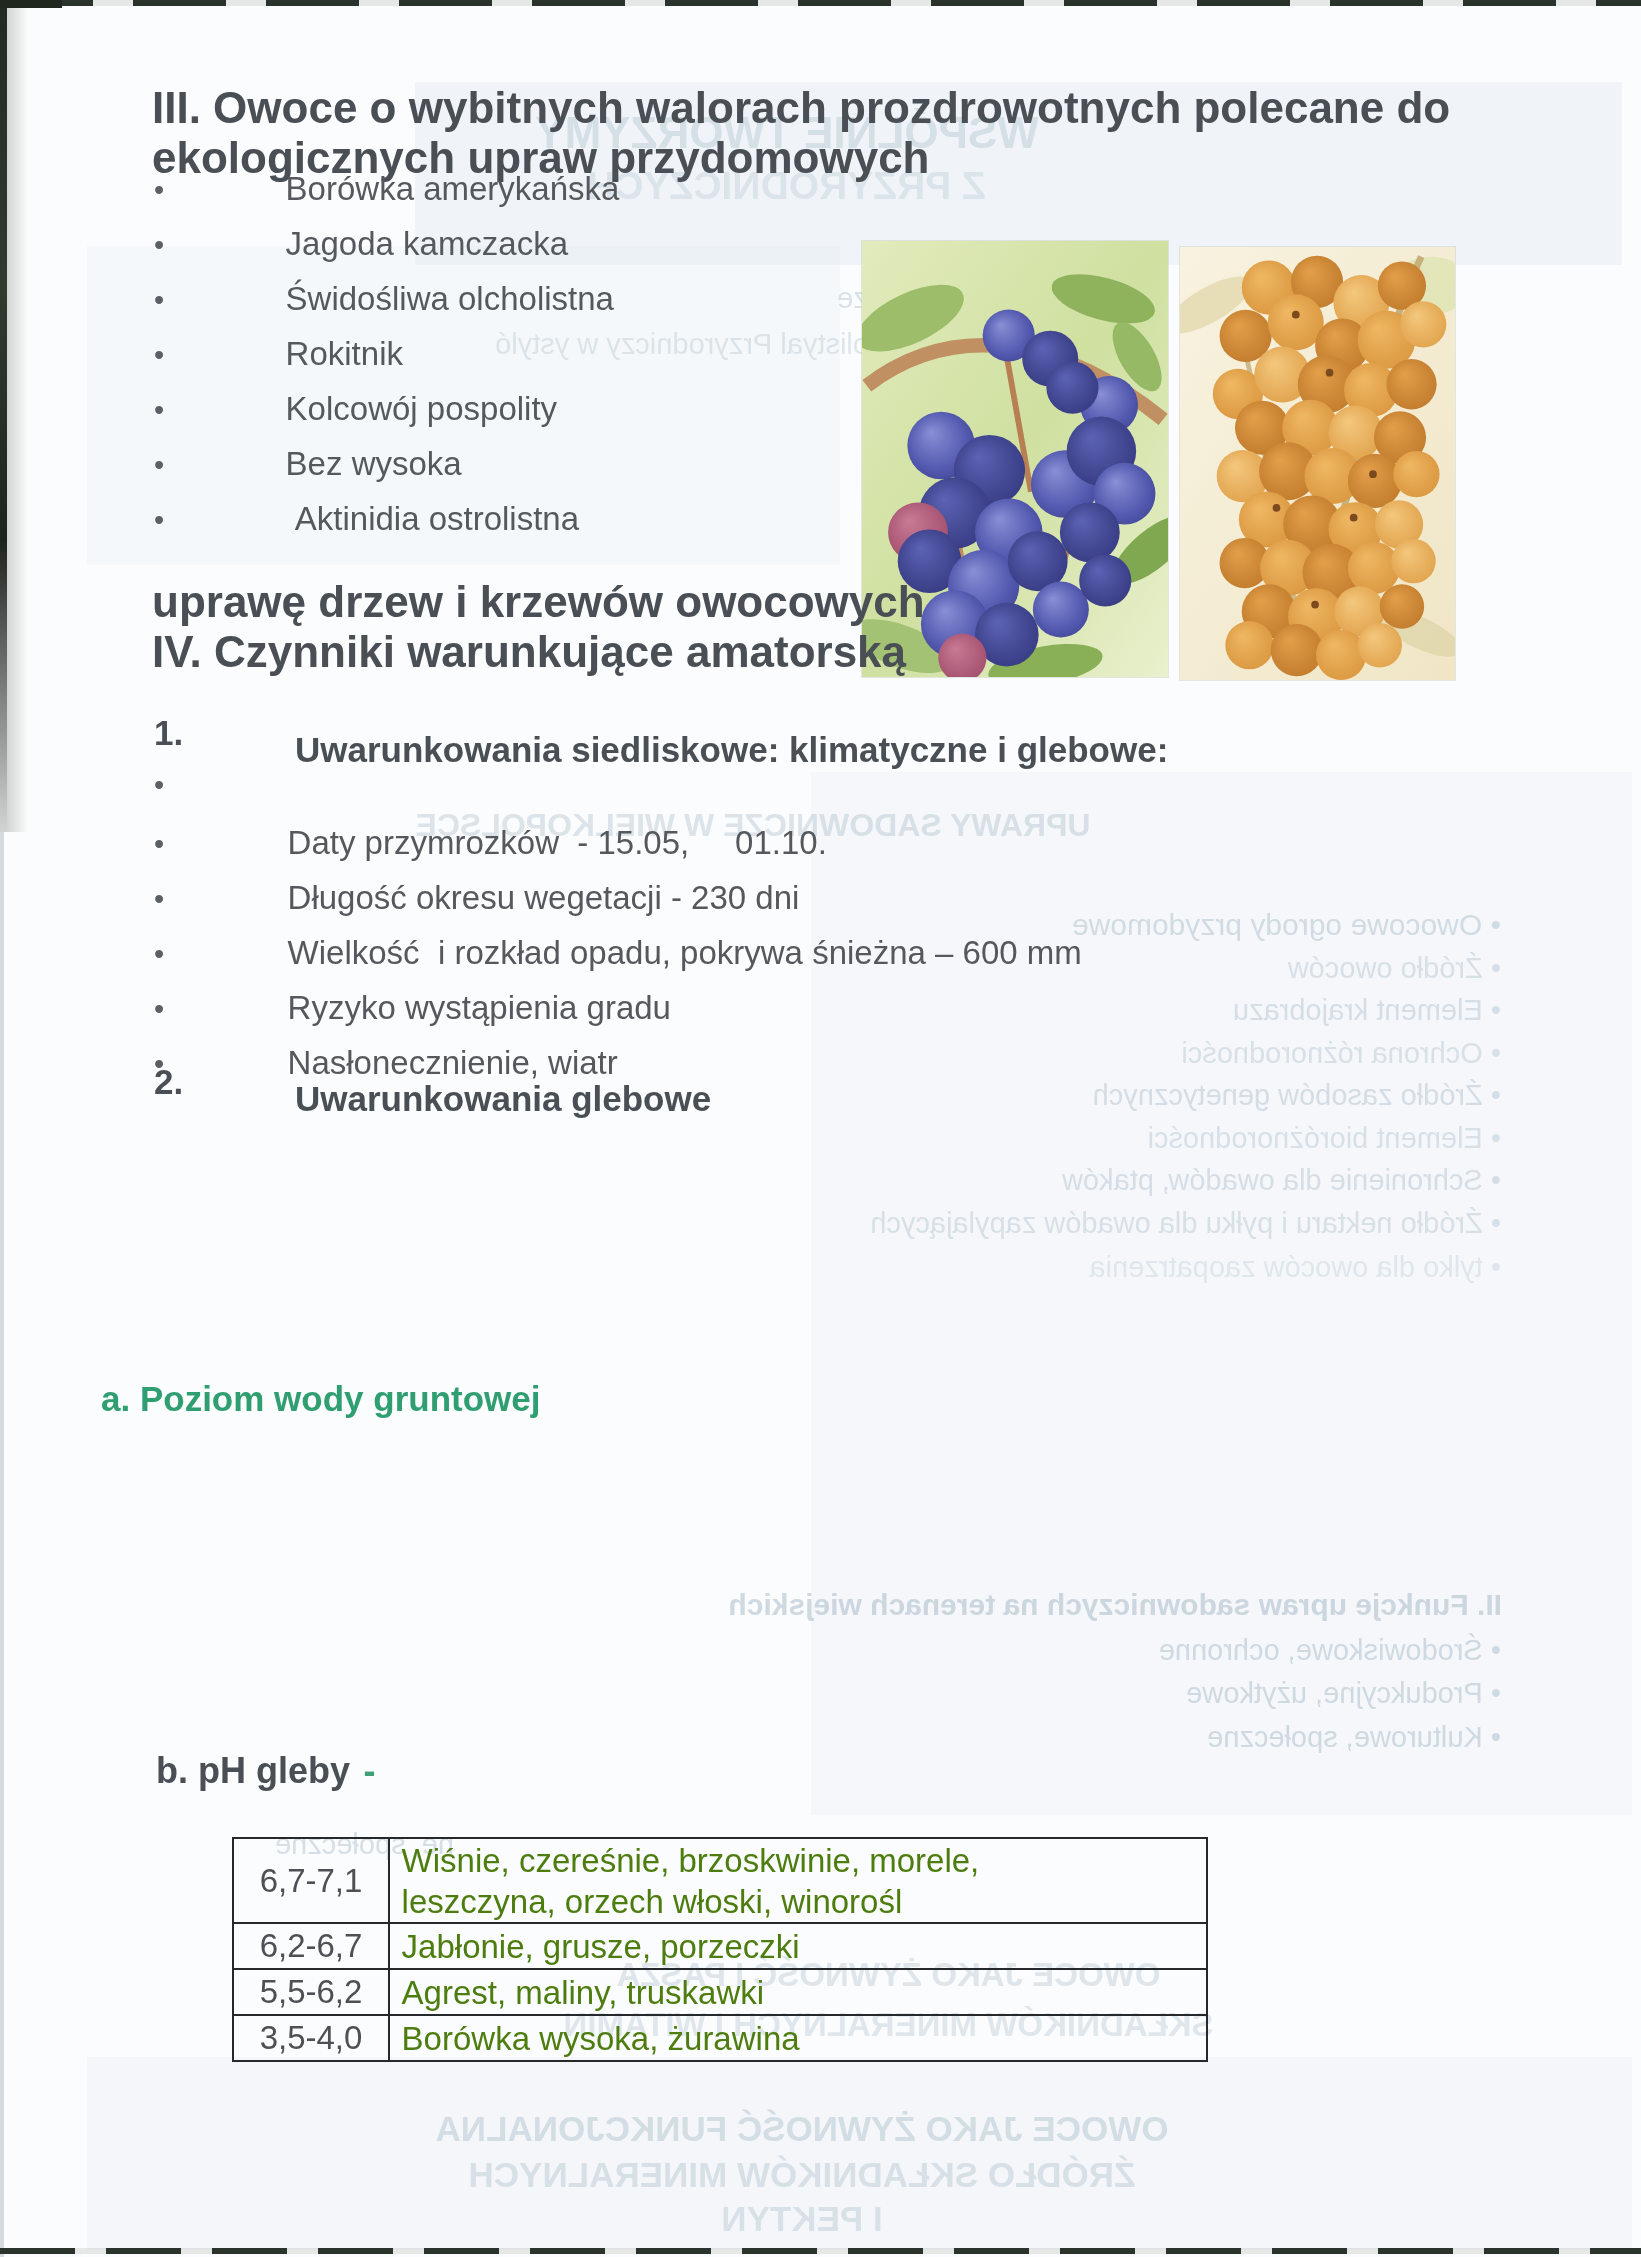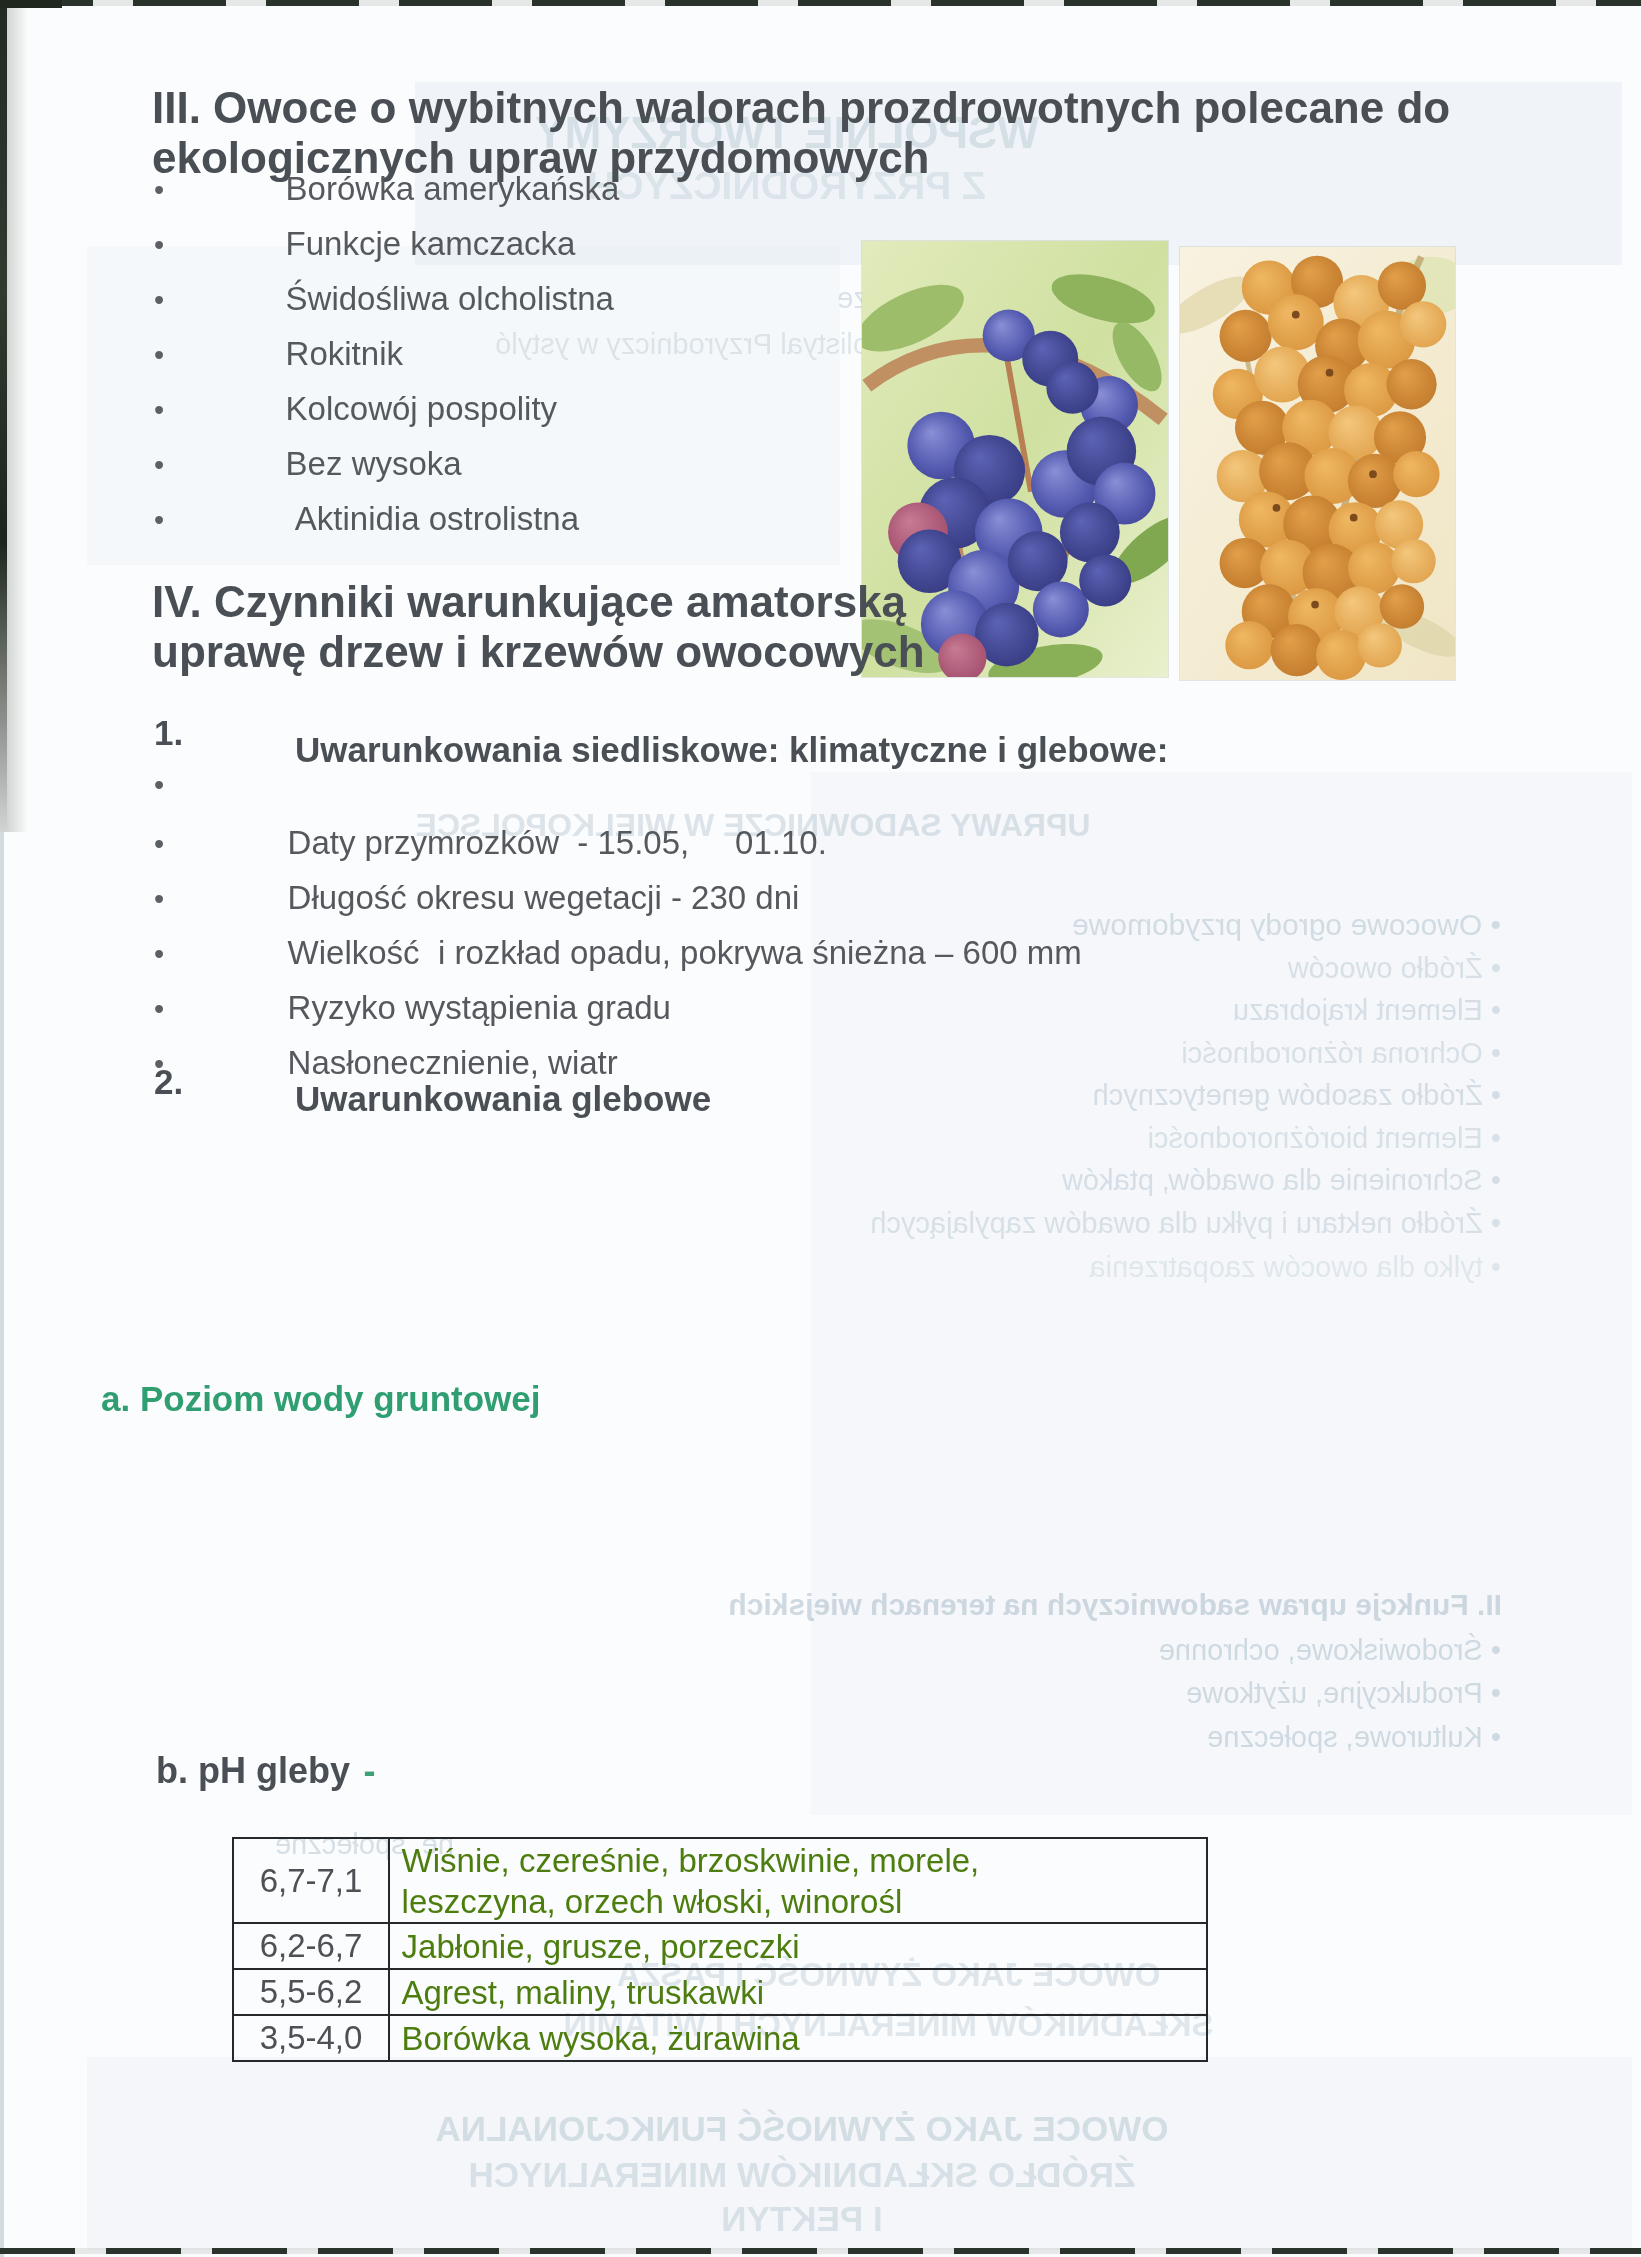--- a/index.html
+++ b/index.html
@@ -99,21 +99,21 @@
     </div>
 
     <div class="list fruit" style="left:154px;top:170px;">
 
     <div class="li">
           <span class="dot">•</span>
           <span class="txt">Borówka amerykańska</span>
         </div>
         <div class="li">
           <span class="dot">•</span>
-          <span class="txt">Funkcje kamczacka</span>
+          <span class="txt">Jagoda kamczacka</span>
         </div>
         <div class="li">
           <span class="dot">•</span>
           <span class="txt">Świdośliwa olcholistna</span>
         </div>
         <div class="li">
           <span class="dot">•</span>
           <span class="txt">Rokitnik</span>
         </div>
         <div class="li">
@@ -256,22 +256,22 @@
         <circle cx="120" cy="70" r="4" fill="#7c4b1d"></circle>
           <circle cx="155" cy="130" r="4" fill="#7c4b1d"></circle>
         <circle cx="100" cy="270" r="4" fill="#7c4b1d"></circle>
           <circle cx="180" cy="280" r="4" fill="#7c4b1d"></circle>
         <circle cx="140" cy="370" r="4" fill="#7c4b1d"></circle>
           <circle cx="200" cy="235" r="4" fill="#7c4b1d"></circle>
       </svg>
     </div>
 
     <div class="hd" style="left:152px;top:577px;">
+      <div>uprawę drzew i krzewów owocowych</div>
       <div>IV. Czynniki warunkujące amatorską</div>
-      <div>uprawę drzew i krzewów owocowych</div>
     </div>
 
     <div class="numrow" style="left:154px;top:713px;">
       <span class="num">1.</span>
       <span class="t">Uwarunkowania siedliskowe: klimatyczne i glebowe:</span>
     </div>
 
     <div class="list clim" style="left:154px;top:769px;">
 
     <div class="li">

